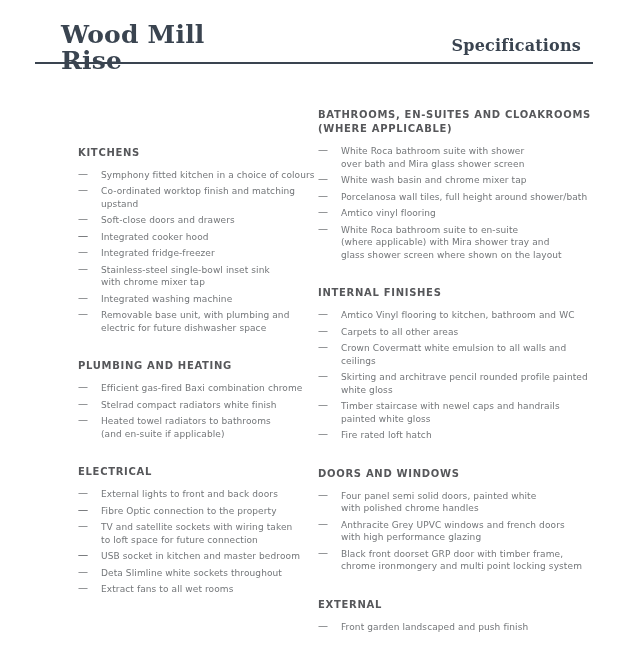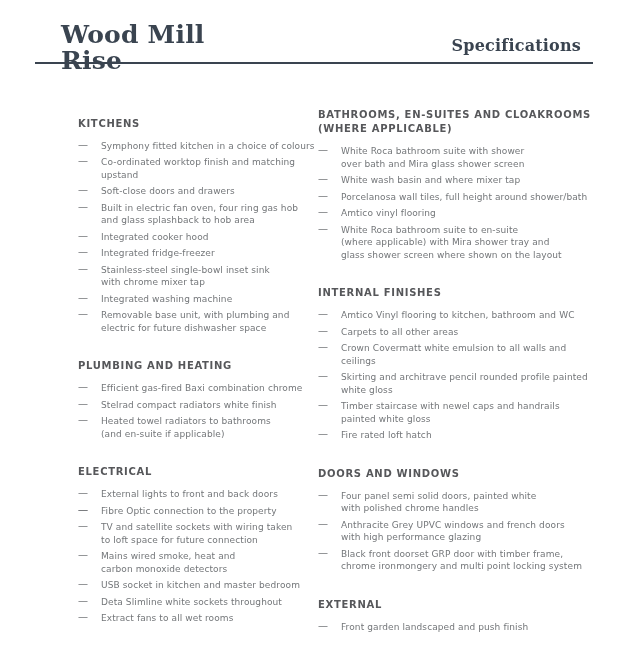--- a/index.html
+++ b/index.html
@@ -69,22 +69,21 @@
   <div class="header-right-label">Specifications</div>
   <hr class="header-divider">
   <main class="columns">
     <div class="col col-left">
         <section class="spec-section">
           <h2>KITCHENS</h2>
           <ul class="spec-list">
             <li class="spec-item"><span class="dash">—</span><span>Symphony fitted kitchen in a choice of colours</span></li>
             <li class="spec-item"><span class="dash">—</span><span>Co-ordinated worktop finish and matching upstand</span></li>
             <li class="spec-item"><span class="dash">—</span><span>Soft-close doors and drawers</span></li>
-            <li class="spec-item"><span class="dash">—</span><span>Built in electric fan oven, four ring gas hob
-and glass splashback to hob area</span></li>
+            <li class="spec-item"><span class="dash">—</span></li>
             <li class="spec-item"><span class="dash">—</span><span>Integrated cooker hood</span></li>
             <li class="spec-item"><span class="dash">—</span><span>Integrated fridge-freezer</span></li>
             <li class="spec-item"><span class="dash">—</span><span>Stainless-steel single-bowl inset sink
 with chrome mixer tap</span></li>
             <li class="spec-item"><span class="dash">—</span><span>Integrated washing machine</span></li>
             <li class="spec-item"><span class="dash">—</span><span>Removable base unit, with plumbing and
 electric for future dishwasher space</span></li>
           </ul>
         </section>
         <section class="spec-section">
@@ -97,36 +96,35 @@
           </ul>
         </section>
         <section class="spec-section">
           <h2>ELECTRICAL</h2>
           <ul class="spec-list">
             <li class="spec-item"><span class="dash">—</span><span>External lights to front and back doors</span></li>
             <li class="spec-item"><span class="dash">—</span></li>
             <li class="spec-item"><span class="dash">—</span><span>Fibre Optic connection to the property</span></li>
             <li class="spec-item"><span class="dash">—</span><span>TV and satellite sockets with wiring taken
 to loft space for future connection</span></li>
-            <li class="spec-item"><span class="dash">—</span><span>Mains wired smoke, heat and
-carbon monoxide detectors</span></li>
+            <li class="spec-item"><span class="dash">—</span></li>
             <li class="spec-item"><span class="dash">—</span><span>USB socket in kitchen and master bedroom</span></li>
             <li class="spec-item"><span class="dash">—</span><span>Deta Slimline white sockets throughout</span></li>
             <li class="spec-item"><span class="dash">—</span><span>Extract fans to all wet rooms</span></li>
           </ul>
         </section>
       </div>
     <div class="col col-right">
         <section class="spec-section">
           <h2>BATHROOMS, EN-SUITES AND CLOAKROOMS
 (WHERE APPLICABLE)</h2>
           <ul class="spec-list">
             <li class="spec-item"><span class="dash">—</span><span>White Roca bathroom suite with shower
 over bath and Mira glass shower screen</span></li>
-            <li class="spec-item"><span class="dash">—</span><span>White wash basin and where mixer tap</span></li>
+            <li class="spec-item"><span class="dash">—</span><span>White wash basin and chrome mixer tap</span></li>
             <li class="spec-item"><span class="dash">—</span><span>Porcelanosa wall tiles, full height around shower/bath</span></li>
             <li class="spec-item"><span class="dash">—</span><span>Amtico vinyl flooring</span></li>
             <li class="spec-item"><span class="dash">—</span><span>White Roca bathroom suite to en-suite
 (where applicable) with Mira shower tray and
 glass shower screen where shown on the layout</span></li>
           </ul>
         </section>
         <section class="spec-section">
           <h2>INTERNAL FINISHES</h2>
           <ul class="spec-list">

